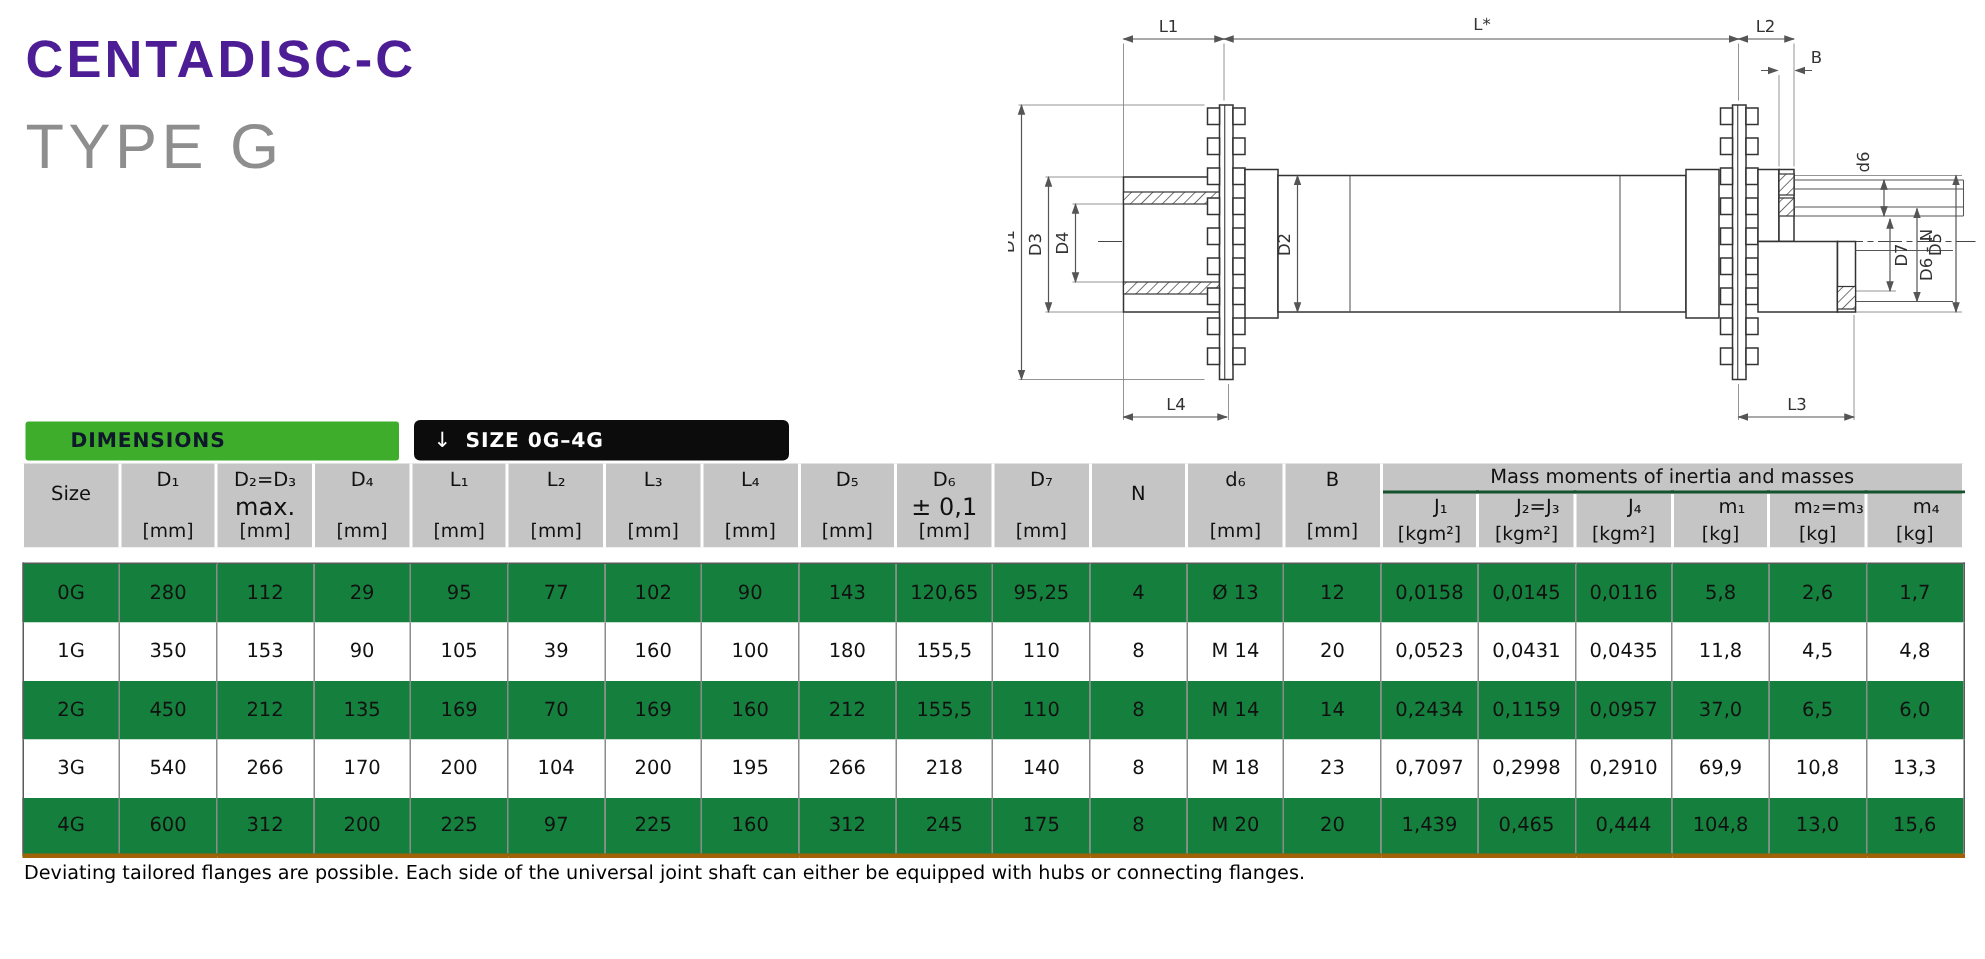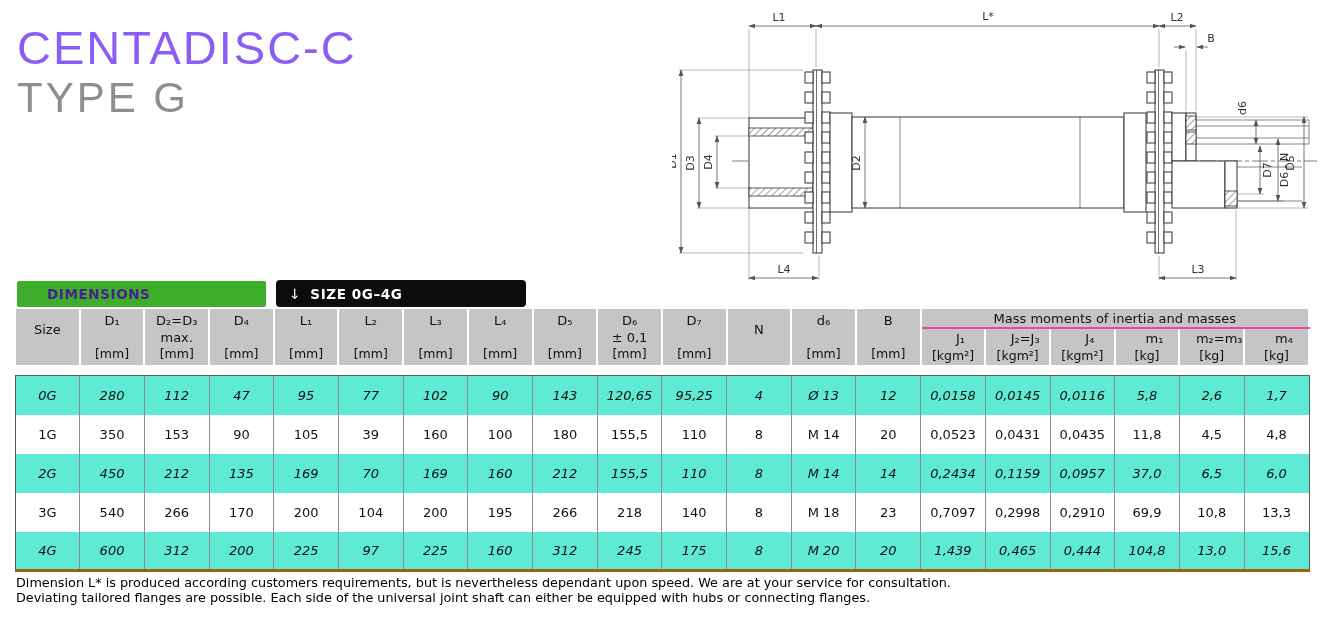--- a/index.html
+++ b/index.html
@@ -2,57 +2,57 @@
 <html><head>
 <meta charset="utf-8">
 <style>
   html,body{margin:0;padding:0;}
   body{
     width:1323px;height:639px;position:relative;background:#fff;
     font-family:"DejaVu Sans",sans-serif;color:#111;overflow:hidden;
   }
   .abs{position:absolute;}
   .page-title{
-    left:17px;top:20px;font-size:47px;letter-spacing:2px;color:#8b5cf6;
-    font-family:"Liberation Sans",sans-serif;font-weight:400;
+    left:17px;top:20px;font-size:35px;letter-spacing:2px;color:#4c1d95;
+    font-family:"Liberation Sans",sans-serif;font-weight:700;
   }
   .page-subtitle{
     left:17px;top:74px;font-size:42px;letter-spacing:3px;color:#8e8e8e;
     font-family:"Liberation Sans",sans-serif;font-weight:400;
   }
   .btn-dimensions{
     left:17px;top:281px;width:249px;height:26px;background:#3dad2b;border-radius:2px;
-    color:#4c1d95;font-size:13.5px;font-weight:bold;letter-spacing:.6px;
+    color:#0f172a;font-size:13.5px;font-weight:bold;letter-spacing:.6px;
     line-height:26px;padding-left:30px;box-sizing:border-box;cursor:pointer;
   }
   .btn-size{
     left:276px;top:280px;width:250px;height:27px;background:#0c0c0c;border-radius:4px;
     color:#fff;font-size:13.5px;font-weight:bold;letter-spacing:.6px;
     display:flex;align-items:center;gap:9px;padding-left:13px;box-sizing:border-box;cursor:pointer;
   }
   .btn-size .arrow{font-weight:normal;font-size:14px;}
   table#dim-table{
     position:absolute;left:14px;top:309px;width:1296px;
     border-collapse:collapse;table-layout:fixed;font-size:13px;
   }
   #dim-table th,#dim-table td{padding:0;text-align:center;font-weight:400;color:#111;}
   #dim-table thead th{background:#c5c5c5;border-left:2px solid #fff;border-right:2px solid #fff;}
   #dim-table tr.h1{height:19px;}
   #dim-table tr.h2{height:37px;}
   #dim-table th.hcol{vertical-align:middle;}
   #dim-table th.hcol .sym{line-height:18px;font-size:13px;}
-  #dim-table th.hcol .qual{line-height:15px;min-height:15px;font-size:13px;}
+  #dim-table th.hcol .qual{line-height:15px;min-height:15px;font-size:16px;}
   #dim-table th.hcol .unit{line-height:18px;font-size:12.5px;}
-  #dim-table th.group{font-size:13px;border-bottom:2px solid #ec4899;vertical-align:middle;}
+  #dim-table th.group{font-size:13px;border-bottom:2px solid #14532d;vertical-align:middle;}
   #dim-table tr.h2 th .sym{line-height:17px;font-size:13px;padding-left:15px;}
   #dim-table tr.h2 th .unit{line-height:17px;font-size:12.5px;}
   #dim-table tr.spacer td{height:10px;background:#fff;border:none;}
   #dim-table tr.data{height:39px;}
   #dim-table tr.data td{background:#fff;border-left:1px solid #8c8c8c;}
-  #dim-table tr.data.shade td{background:#5eead4;font-style:italic;}
+  #dim-table tr.data.shade td{background:#15803d;}
   #dim-table tr.data td:first-child{border-left:1px solid #5a5a5a;}
   #dim-table tr.data td:last-child{border-right:1px solid #5a5a5a;}
   #dim-table tr.data.first td{border-top:1px solid #5a5a5a;}
   #dim-table tr.data.last td{border-bottom:3px solid #a16207;}
   .footnotes{left:16px;top:575px;font-size:12.8px;line-height:15.4px;color:#000;}
   
   svg.drawing{position:absolute;left:672px;top:5px;}
   svg .outline{fill:#fff;stroke:#333;stroke-width:1;}
   svg .thin{stroke:#555;stroke-width:.7;fill:none;}
   svg .dim{stroke:#555;stroke-width:.8;fill:none;}
@@ -300,21 +300,21 @@
       </tr>
     </thead>
   <tbody>
       <tr class="spacer">
         <td colspan="20"></td>
       </tr>
       <tr class="data shade first">
         <td>0G</td>
         <td>280</td>
         <td>112</td>
-        <td>47</td>
+        <td>29</td>
         <td>95</td>
         <td>77</td>
         <td>102</td>
         <td>90</td>
         <td>143</td>
         <td>120,65</td>
         <td>95,25</td>
         <td>4</td>
         <td>Ø 13</td>
         <td>12</td>
@@ -410,15 +410,14 @@
         <td>0,465</td>
         <td>0,444</td>
         <td>104,8</td>
         <td>13,0</td>
         <td>15,6</td>
       </tr>
     </tbody>
 </table>
 
 <div class="abs footnotes">
-  <div>Dimension L* is produced according customers requirements, but is nevertheless dependant upon speed. We are at your service for consultation.</div>
   <div>Deviating tailored flanges are possible. Each side of the universal joint shaft can either be equipped with hubs or connecting flanges.</div>
 </div>
 
 </body></html>

